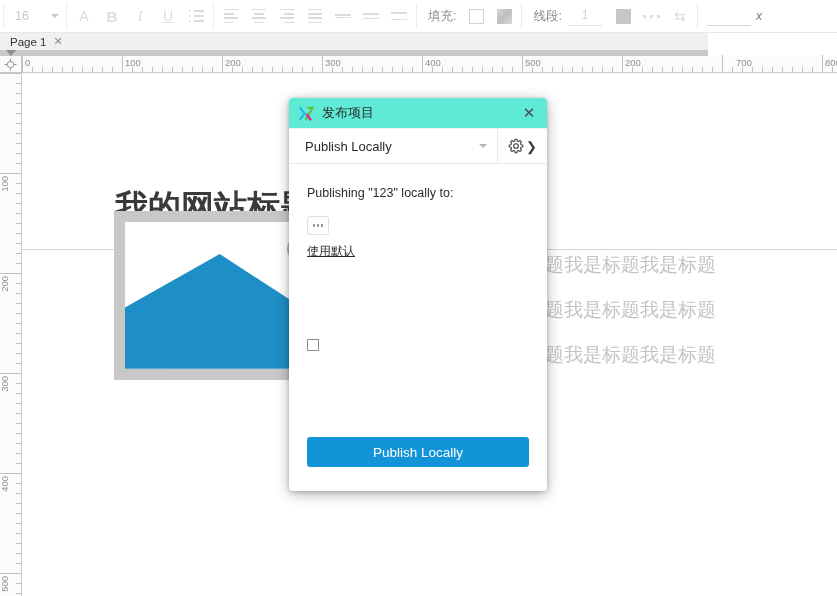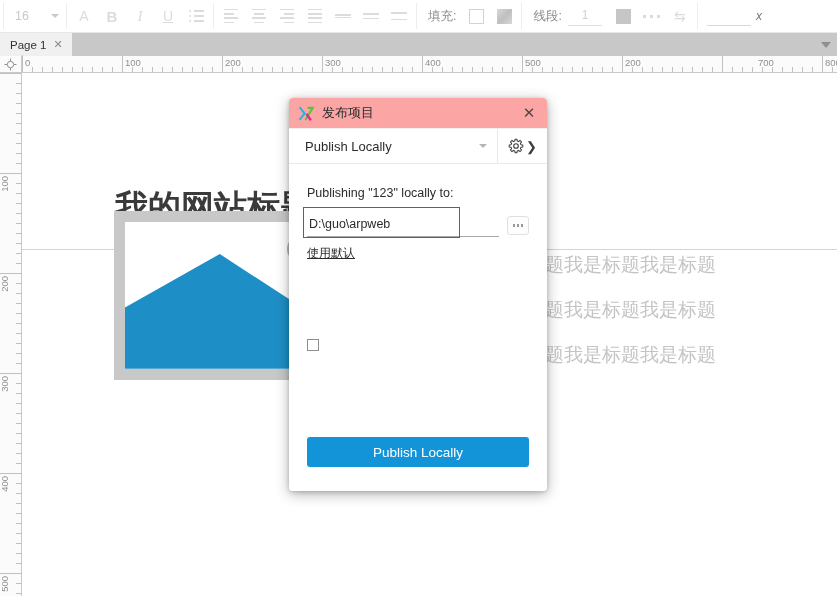--- a/index.html
+++ b/index.html
@@ -79,23 +79,23 @@
   .vspace-ico.s2 { gap: 3px; }
   .vspace-ico.s3 { gap: 5px; }
 
   .bullet-ico { width: 15px; display:flex; flex-direction:column; gap:2.5px; }
   .bullet-ico span { display:flex; align-items:center; gap:2.5px; }
   .bullet-ico b { width:2.5px; height:2.5px; background:#dcdcdc; border-radius:50%; }
   .bullet-ico i { flex:1; height:1.8px; background:#dcdcdc; }
 
   
   .tabbar {
-    position: absolute; left: 0; top: 33px; width: 837px; height: 23px;
+    position: absolute; left: 0; top: 33px; width: 708px; height: 23px;
     background: #c8c8c8;
-    display: flex; align-items: stretch;
+    display: flex; align-items: stretch; flex-direction: column;
   }
   .tab {
     background: #f0f0f0; min-width: 72px; height: 23px;
     display: flex; align-items: center; gap: 7px;
     padding: 0 8px 0 10px; font-size: 11.5px; color: #333;
   }
   .tab-x { font-size: 11px; color: #8a8a8a; }
   .tab-spill { flex: 1; }
   .tabbar-caret {
     width: 22px; display: flex; align-items: center; justify-content: center;
@@ -193,21 +193,21 @@
     background: #ffffff;
     z-index: 10;
   }
   .dlg {
     position: absolute; left: 289px; top: 98px; width: 258px; height: 393px;
     background: #ffffff; border-radius: 4px; overflow: hidden;
     z-index: 11;
     display: flex; flex-direction: column;
   }
   .dlg-title {
-    height: 31px; background: #fca5a5;
+    height: 31px; background: #5eead4;
     display: flex; align-items: center; padding: 0 8px 0 10px;
     border-bottom: 1px solid #efefef;
   }
   .dlg-logo { width: 15px; height: 15px; margin-right: 8px; flex: none; }
   .dlg-title-text {
     flex: 1; font-size: 13px; color: #2b2b2b;
     font-family: "DejaVu Sans", sans-serif;
   }
   .dlg-close {
     width: 20px; height: 20px; display: flex; align-items: center;
@@ -490,21 +490,21 @@
       <div class="rtickh min" style="left: 632px;"></div>
       <div class="rtickh min" style="left: 642px;"></div>
       <div class="rtickh min" style="left: 652px;"></div>
       <div class="rtickh min" style="left: 662px;"></div>
       <div class="rtickh min" style="left: 672px;"></div>
       <div class="rtickh min" style="left: 682px;"></div>
       <div class="rtickh min" style="left: 692px;"></div>
       <div class="rtickh min" style="left: 702px;"></div>
       <div class="rtickh min" style="left: 712px;"></div>
       <div class="rtickh maj" style="left: 722px;"></div>
-      <div class="rlabh" style="left: 722px; padding-left: 36px;">700</div>
+      <div class="rlabh" style="left: 700px; padding-left: 36px;">700</div>
       <div class="rtickh min" style="left: 732px;"></div>
       <div class="rtickh min" style="left: 742px;"></div>
       <div class="rtickh min" style="left: 752px;"></div>
       <div class="rtickh min" style="left: 762px;"></div>
       <div class="rtickh min" style="left: 772px;"></div>
       <div class="rtickh min" style="left: 782px;"></div>
       <div class="rtickh min" style="left: 792px;"></div>
       <div class="rtickh min" style="left: 802px;"></div>
       <div class="rtickh min" style="left: 812px;"></div>
       <div class="rtickh maj" style="left: 822px;"></div>
@@ -632,24 +632,20 @@
           <path d="M8 1.2 L8.9 1.2 L9.2 3.0 L10.6 3.6 L12.0 2.4 L13.6 4.0 L12.4 5.4 L13.0 6.8 L14.8 7.1 L14.8 8.9 L13.0 9.2 L12.4 10.6 L13.6 12.0 L12.0 13.6 L10.6 12.4 L9.2 13.0 L8.9 14.8 L7.1 14.8 L6.8 13.0 L5.4 12.4 L4.0 13.6 L2.4 12.0 L3.6 10.6 L3.0 9.2 L1.2 8.9 L1.2 7.1 L3.0 6.8 L3.6 5.4 L2.4 4.0 L4.0 2.4 L5.4 3.6 L6.8 3.0 L7.1 1.2 Z" fill="none" stroke="#3d3d3d" stroke-width="1.05" stroke-linejoin="round"></path>
         </svg>
         <span class="gear-chev">❯</span>
       </div>
     </div>
 
     <div class="dlg-body">
       <div class="dlg-prompt">Publishing "123" locally to:</div>
 
       <div class="path-row">
-        <div class="path-wrap">
-          <input class="path-input" type="text" value="D:\guo\arpweb" style="">
-          <div class="path-err"></div>
-        </div>
         <div class="browse-btn">
           <i></i>
           <i></i>
           <i></i>
         </div>
       </div>
 
       <a class="use-default" href="#">使用默认</a>
 
       <div class="dlg-check">

